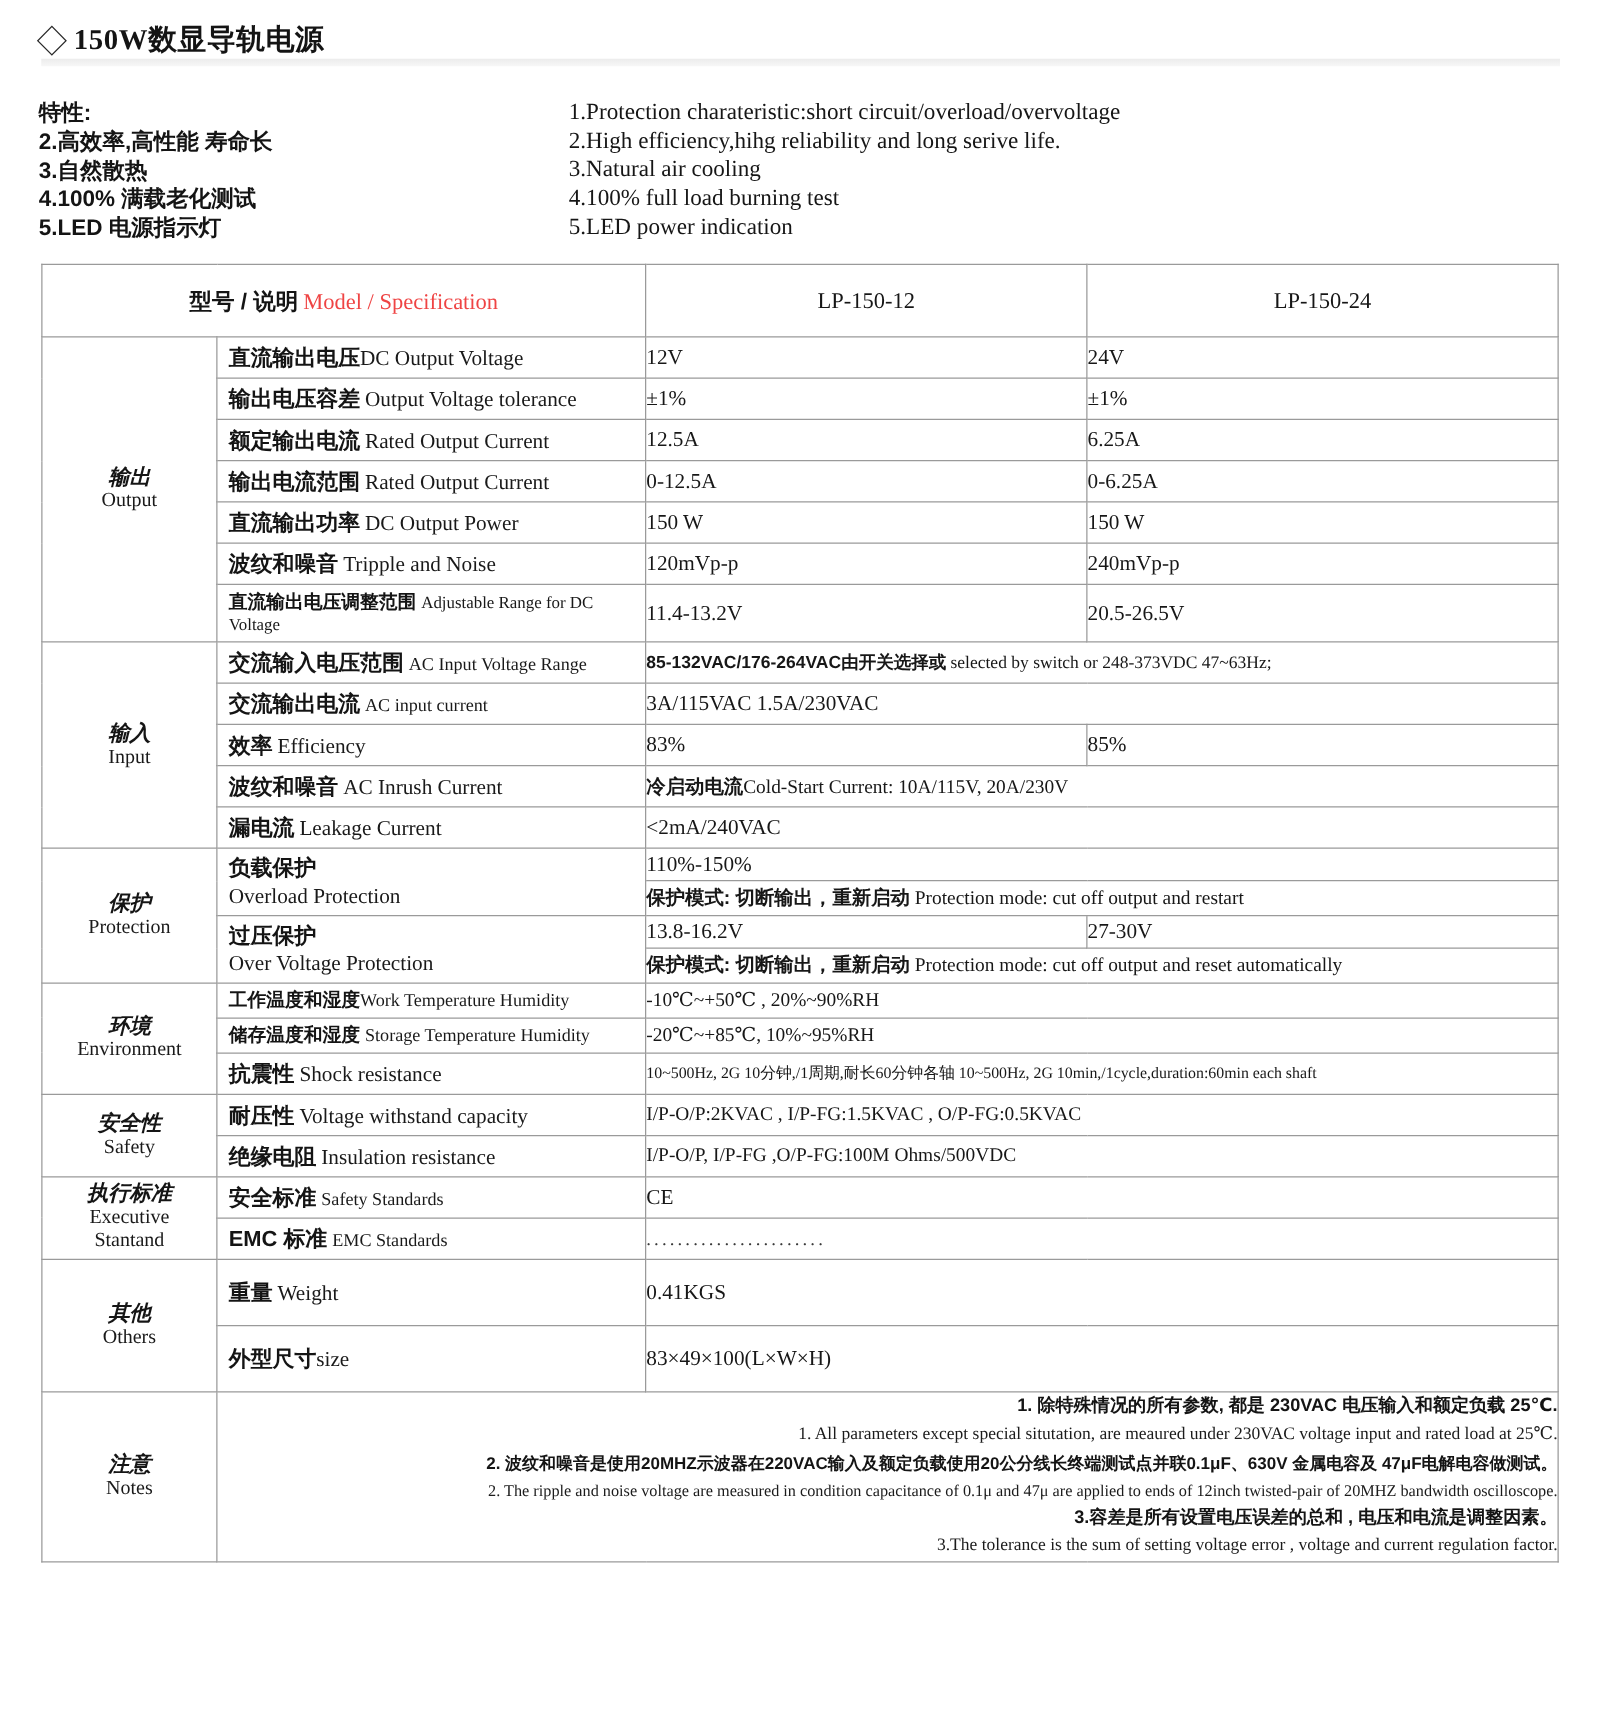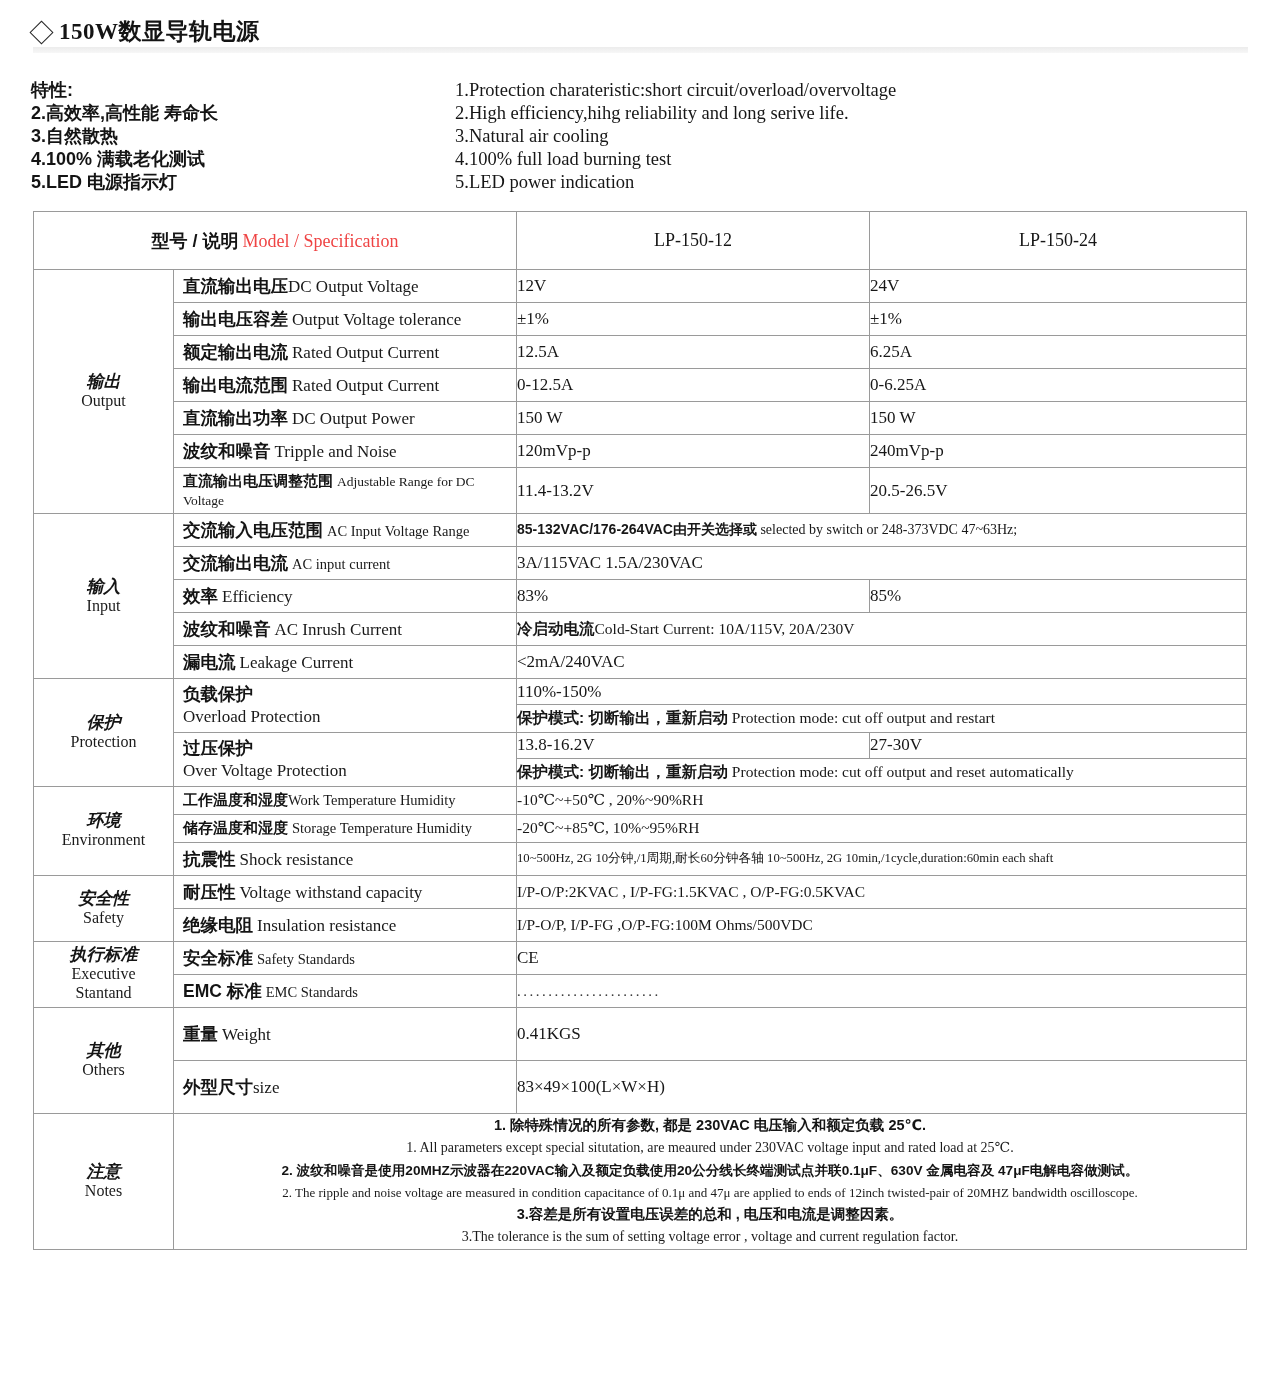--- a/index.html
+++ b/index.html
@@ -212,21 +212,21 @@
   .dots-placeholder {
     display: inline-block;
     letter-spacing: 2.5px;
     font-size: 15px;
     color: #3a3a3a;
     font-family: "Liberation Serif", "DejaVu Serif", serif;
   }
 
   
   .notes-cell {
-    text-align: center;
+    text-align: right;
     padding: 6px 10px 8px 10px;
   }
   .note-cn {
     font-family: "Liberation Sans", "DejaVu Sans", sans-serif;
     font-size: 14.5px;
     font-weight: bold;
     color: #141414;
     line-height: 1.62;
     white-space: nowrap;
   }

